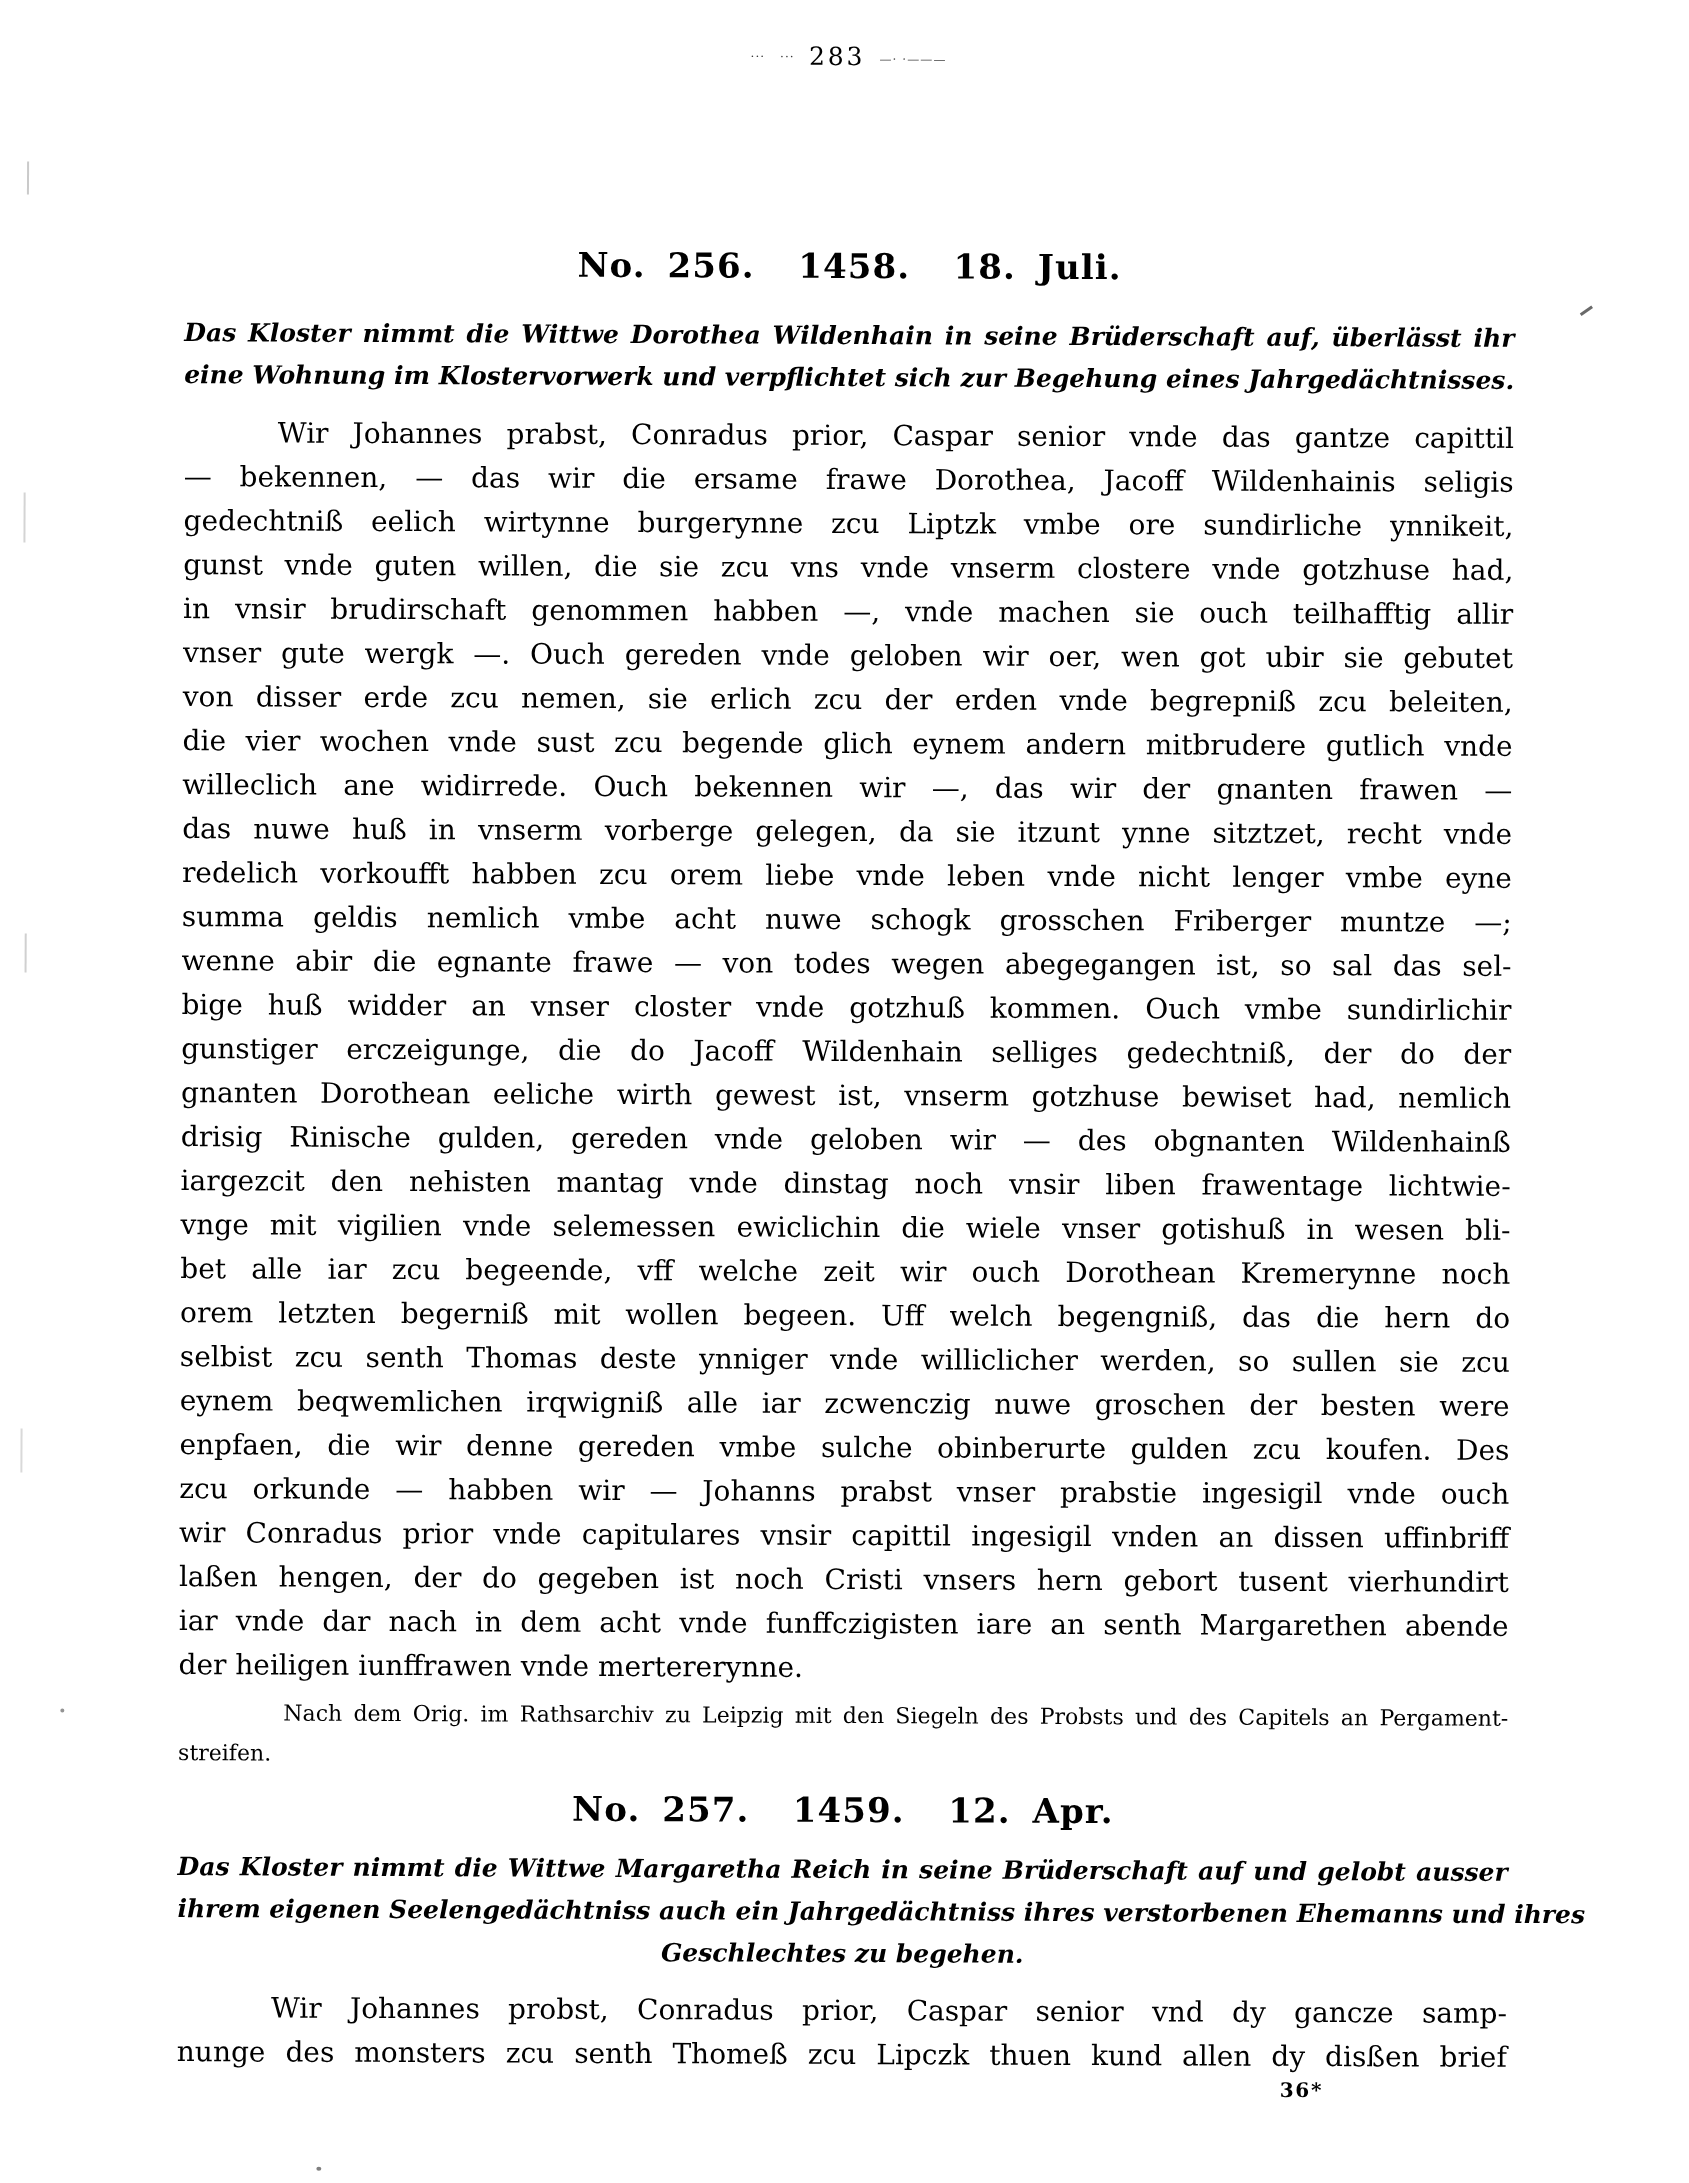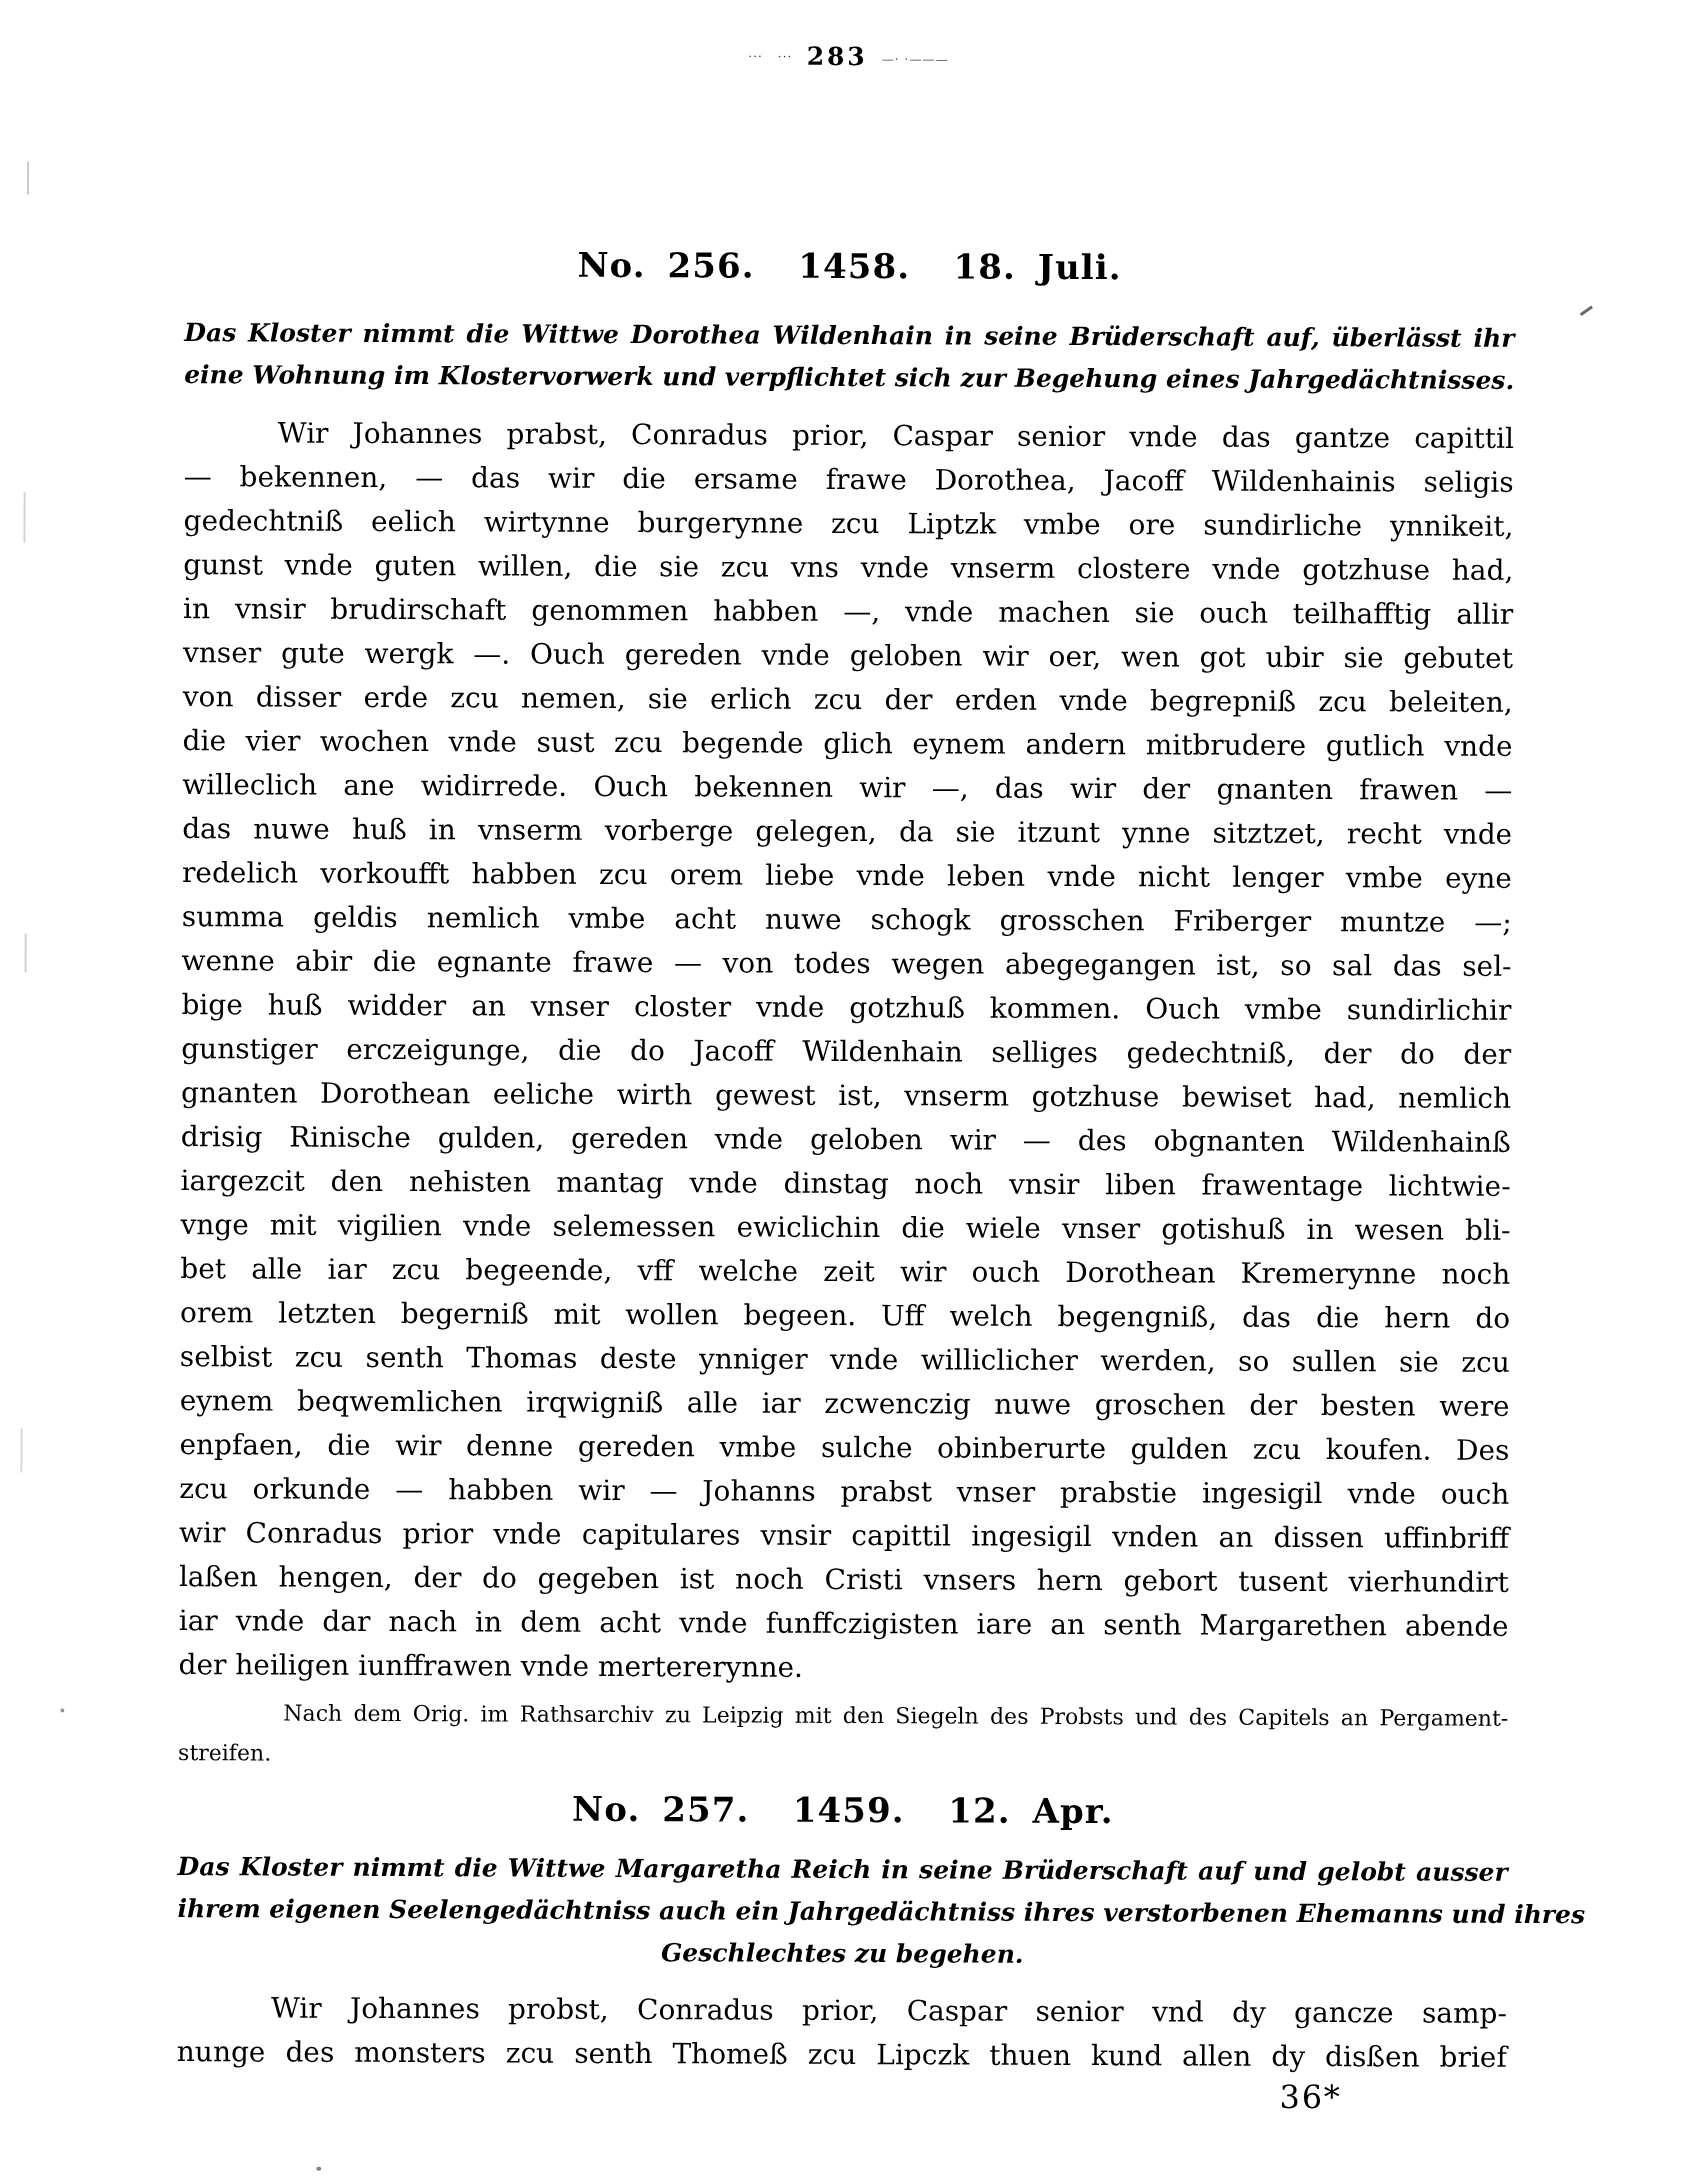--- a/index.html
+++ b/index.html
@@ -35,21 +35,21 @@
   }
   .hdr-marks {
     font-size: 12px;
     letter-spacing: 1.1px;
     color: #1a1a1a;
     opacity: 0.85;
     position: relative;
     top: -4.4px;
   }
   .hdr-marks.right { top: -2.2px; }
-  .page-number { padding: 0 14.3px; font-weight: 700; }
+  .page-number { padding: 0 14.3px; font-weight: 400; }
 
   
   .tblock {
     position: absolute;
     left: 182px;
     width: 1330px;
   }
 
   .doc-heading {
     text-align: center;
@@ -95,22 +95,22 @@
     white-space: nowrap;
   }
   .source-note .bline.first { text-indent: 105px; }
   .source-note .bline:last-child { text-align-last: left; }
 
   
   .signature-mark {
     position: absolute;
     top: 2076px;
     left: 1285px;
-    font-size: 32px;
-    font-weight: 400;
+    font-size: 20px;
+    font-weight: 700;
     letter-spacing: 1.7px;
   }
 
   
   .artifact {
     position: absolute;
     background: #2a2a2a;
     opacity: 0.55;
   }
   .a1 { left: 24px; top: 165px;  width: 2.2px;  height: 33px; opacity:.25;}

